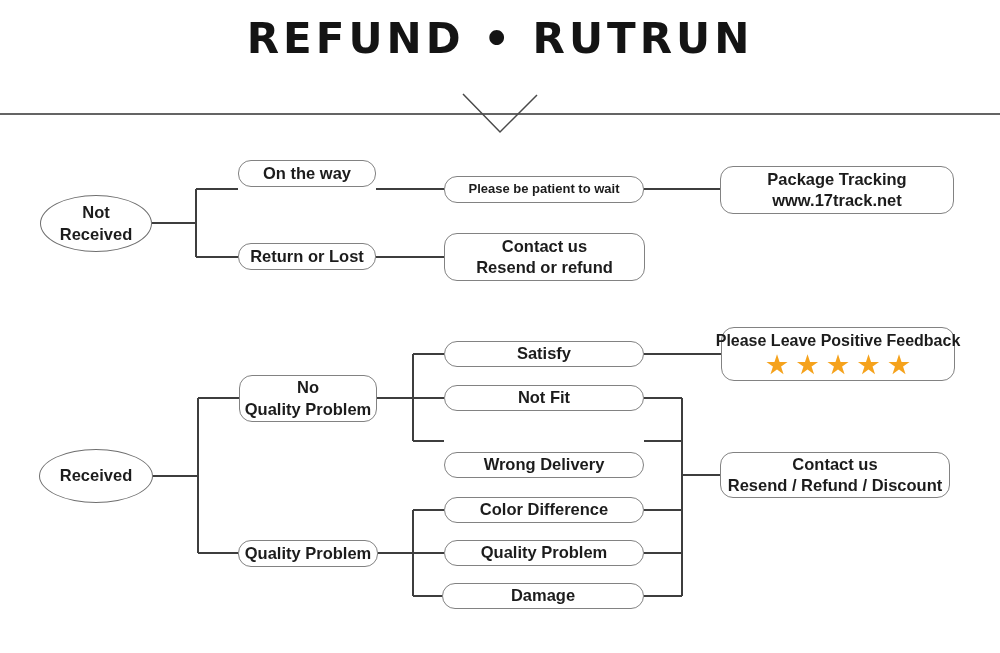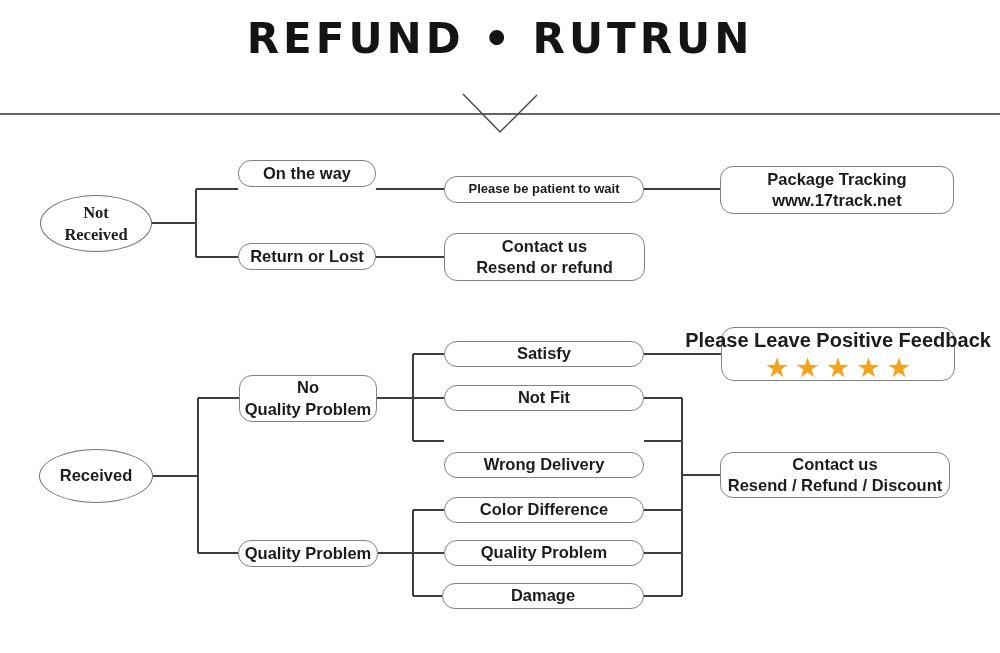--- a/index.html
+++ b/index.html
@@ -14,21 +14,21 @@
   }
   svg.lines{position:absolute;top:0;left:0;}
   .node{
     position:absolute;box-sizing:border-box;background:#ffffff;
     border:1.5px solid #828282;border-radius:13px;
     display:flex;flex-direction:column;align-items:center;justify-content:center;
     text-align:center;color:#1c1c1c;font-size:16.5px;font-weight:bold;
     line-height:1.28;white-space:pre-line;z-index:2;
   }
   .ellipse{border-radius:50%;border:1.6px solid #6f6f6f;}
-  .feedback-label{font-size:20px;font-weight:bold;white-space:nowrap;}
+  .feedback-label{font-size:16px;font-weight:bold;white-space:nowrap;}
   .stars{
     font-size:24px;line-height:1;letter-spacing:9px;color:#F5A21C;
     margin-top:2px;text-indent:9px;
   }
   .small{font-size:13px;}
 </style>
 </head>
 <body>
 
 <div class="canvas">
@@ -39,21 +39,21 @@
 
     <path d="M0 114 H1000" stroke="#303030" stroke-width="1.5" fill="none"></path>
 
     <path d="M463 94 L500 132 L537 95" stroke="#4a4a4a" stroke-width="1.5" fill="none"></path>
 
     <path d="M152 223 H196 M196 189 V257 M196 189 H238 M196 257 H238 M376 189 H444 M644 189 H720 M376 257 H444" stroke="#3E3E3E" stroke-width="2" fill="none"></path>
 
     <path d="M153 476 H198 M198 398 V553 M198 398 H239 M198 553 H238 M377 398 H413 M413 354 V441 M413 354 H444 M413 398 H444 M413 441 H444 M378 553 H413 M413 510 V596 M413 510 H444 M413 553 H444 M413 596 H444 M644 354 H721 M644 398 H682 M644 441 H682 M644 510 H682 M644 553 H682 M644 596 H682 M682 398 V596 M682 475 H720" stroke="#3E3E3E" stroke-width="2" fill="none"></path>
   </svg>
 
-  <div class="node ellipse" style="left:40px;top:195px;width:112px;height:57px;font-family:Liberation Serif, serif;">Not
+  <div class="node ellipse" style="left:40px;top:195px;width:112px;height:57px;">Not
 Received</div>
 
   <div class="node" style="left:238px;top:160px;width:138px;height:27px;">On the way</div>
 
   <div class="node" style="left:238px;top:243px;width:138px;height:27px;">Return or Lost</div>
 
   <div class="node small" style="left:444px;top:176px;width:200px;height:27px;">Please be patient to wait</div>
 
   <div class="node" style="left:720px;top:166px;width:234px;height:48px;">Package Tracking
 www.17track.net</div>

